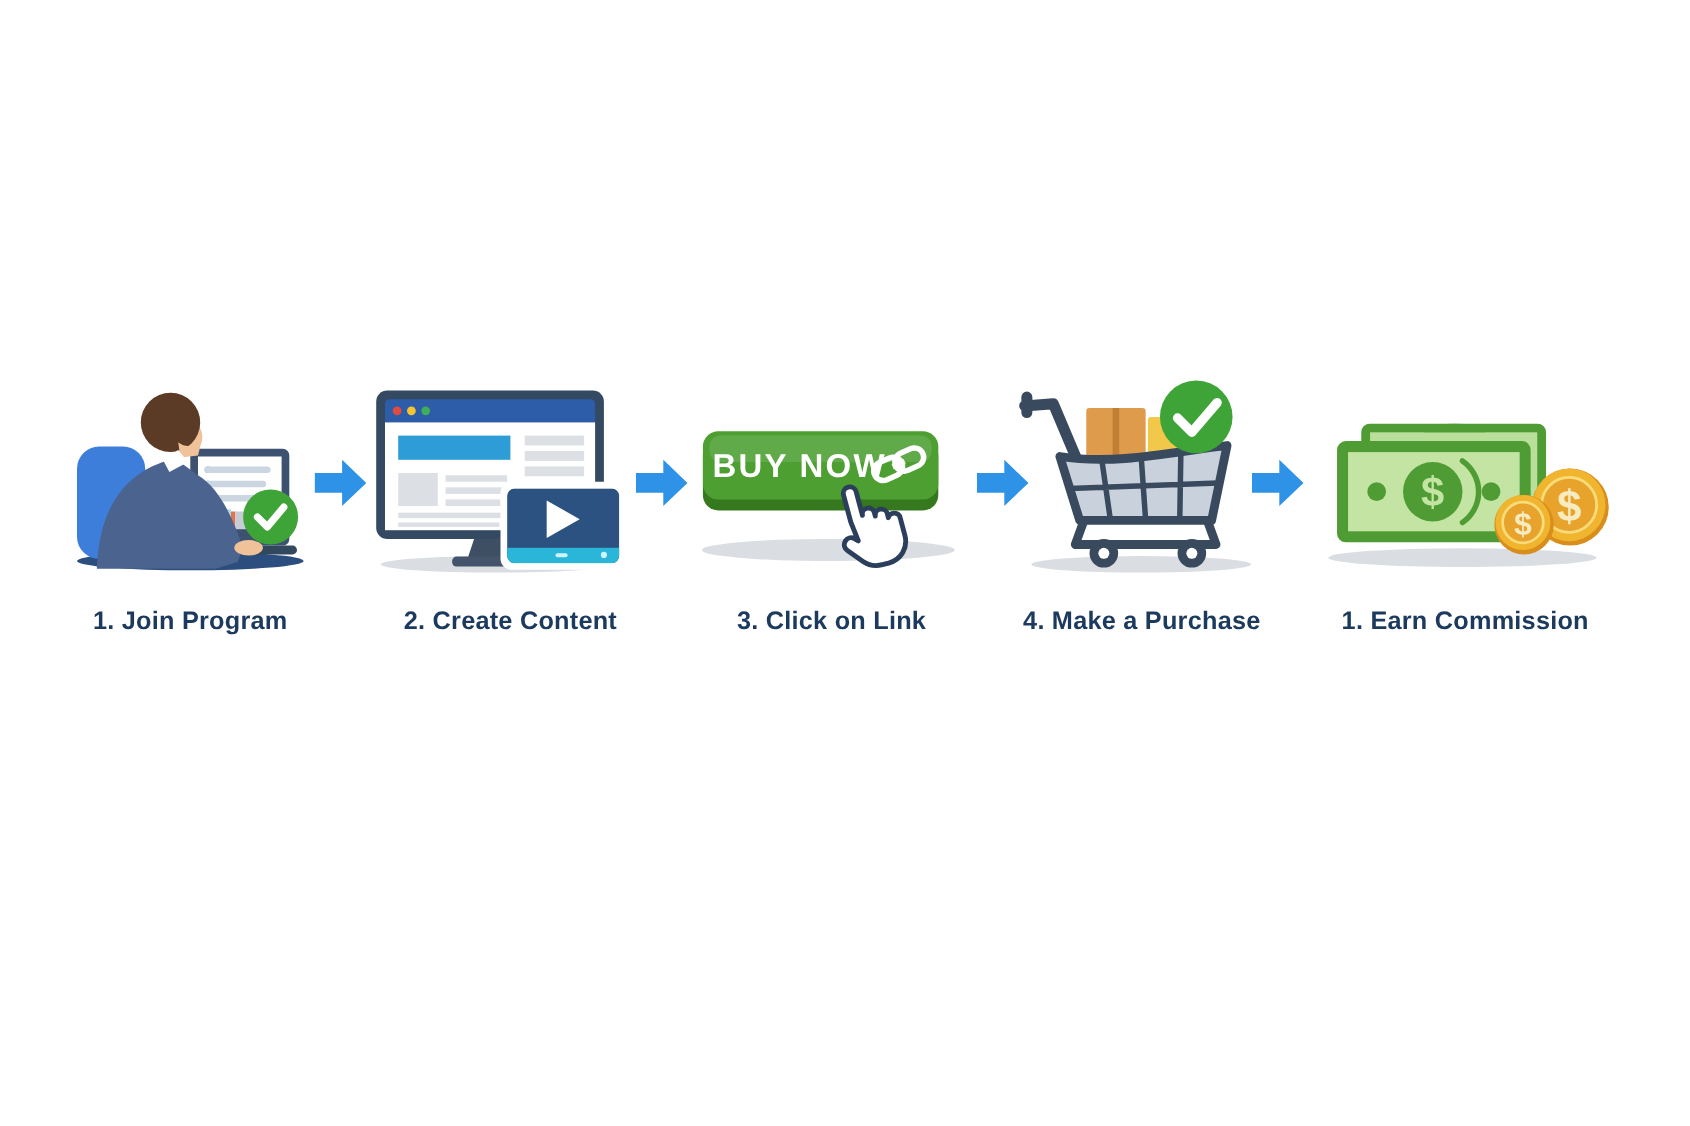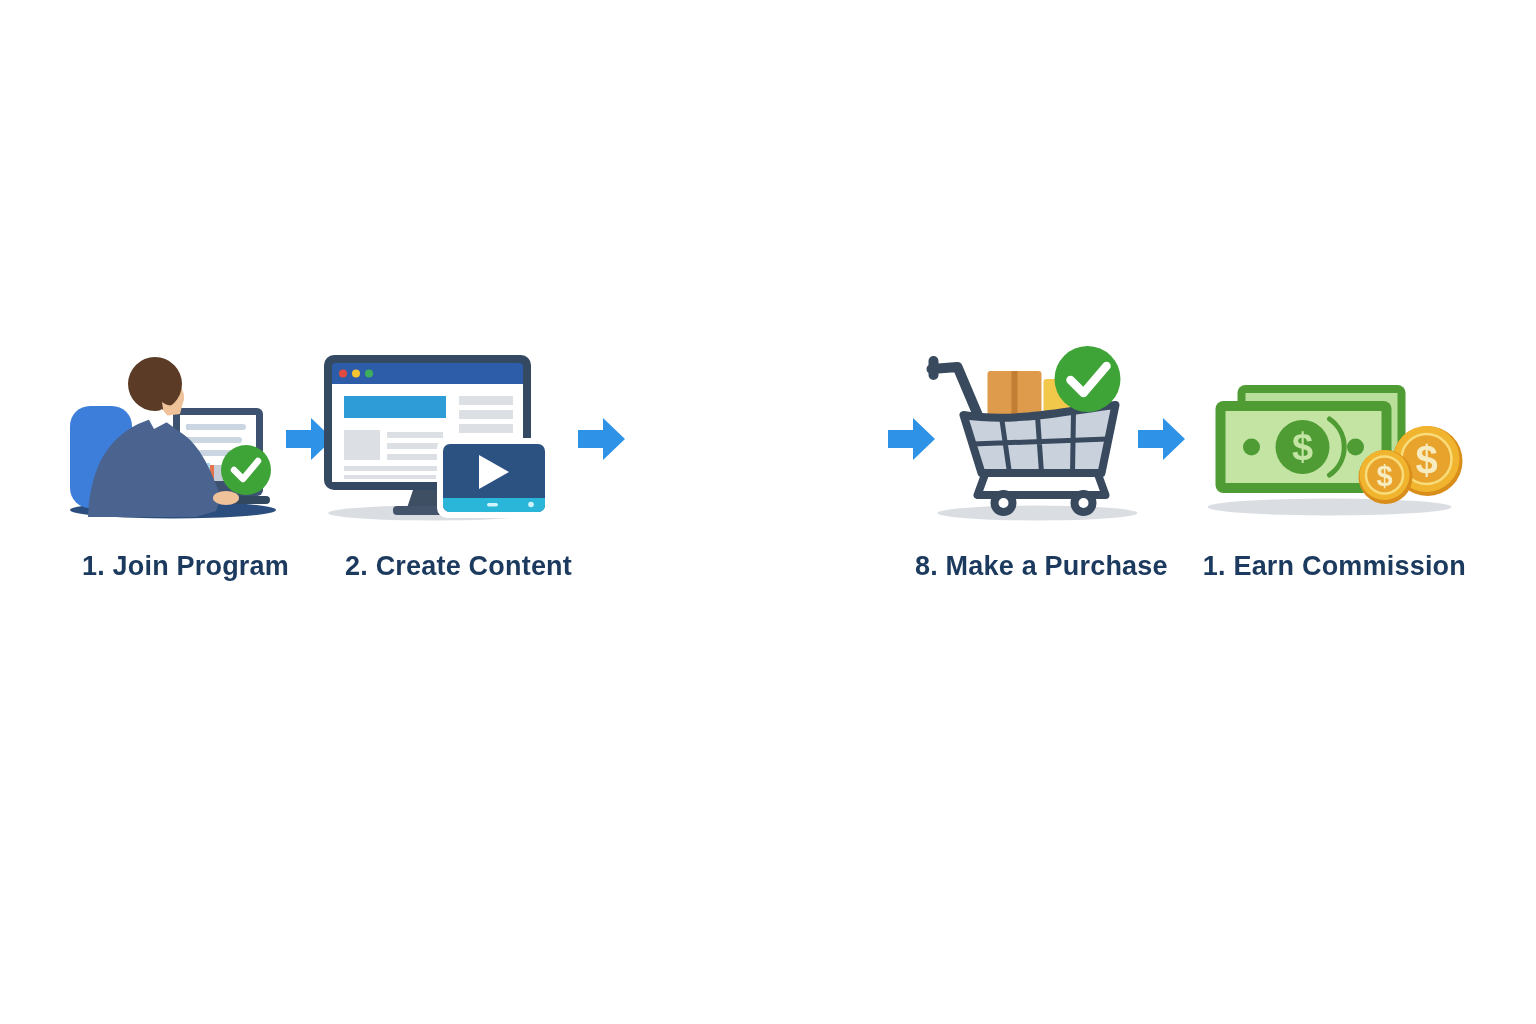--- a/index.html
+++ b/index.html
@@ -7,21 +7,21 @@
     width:1536px; height:1024px;
     background:#ffffff;
     font-family:"Liberation Sans", sans-serif;
     position:relative; overflow:hidden;
   }
   .canvas { position:absolute; inset:0; }
   .step { position:absolute; top:345px; height:255px; }
   .step svg { position:absolute; left:50%; transform:translateX(-50%); display:block; }
   .step-label {
     position:absolute; top:206px; left:0; width:100%;
-    text-align:right; font-size:27px; font-weight:bold;
+    text-align:center; font-size:23px; font-weight:bold;
     color:#1C3A5E; letter-spacing:0.2px; white-space:nowrap;
   }
   .arrow { position:absolute; top:417px; width:48px; height:44px; }
   svg text.btn-txt {
     font-family:"Liberation Sans", sans-serif;
     font-weight:bold; fill:#ffffff;
   }
   svg text.dollar {
     font-family:"Liberation Sans", sans-serif;
     font-weight:bold;
@@ -66,21 +66,21 @@
     </svg>
     <div class="step-label">1. Join Program</div>
   </div>
 
   <div class="arrow" style="left:286px;">
     <svg width="48" height="44" viewBox="0 0 48 44">
       <polygon points="0,13 25,13 25,1 47,22 25,43 25,31 0,31" fill="#2E93E6"></polygon>
     </svg>
   </div>
 
-  <div class="step" style="left:320px; width:252px;">
+  <div class="step" style="left:338px; width:252px;">
     <svg width="250" height="170" viewBox="0 0 250 170" style="top:7px;">
       <ellipse cx="112" cy="161" rx="105" ry="7.5" fill="#DADEE3"></ellipse>
 
       <g>
         <path d="M92,138 L121,138 L127,156 L86,156 Z" fill="#3E4E63"></path>
         <rect x="72" y="154" width="70" height="9" rx="4" fill="#44556B"></rect>
         <rect x="3" y="3" width="207" height="135" rx="10" fill="#344A63"></rect>
         <rect x="11" y="11" width="191" height="21" rx="4" fill="#2D5CA8"></rect>
         <rect x="11" y="26" width="191" height="6" fill="#2D5CA8"></rect>
         <circle cx="22" cy="21.5" r="4" fill="#E04B3F"></circle>
@@ -115,20 +115,48 @@
     </svg>
     <div class="step-label">2. Create Content</div>
   </div>
 
   <div class="arrow" style="left:578px;">
     <svg width="48" height="44" viewBox="0 0 48 44">
       <polygon points="0,13 25,13 25,1 47,22 25,43 25,31 0,31" fill="#2E93E6"></polygon>
     </svg>
   </div>
 
+  <div class="step" style="left:630px; width:252px;">
+    <svg width="250" height="140" viewBox="0 0 250 140" style="top:35px;">
+      <ellipse cx="122" cy="120" rx="115" ry="10" fill="#DADEE3"></ellipse>
+
+      <g>
+        <rect x="8" y="20" width="214" height="64" rx="14" fill="#35781D"></rect>
+        <rect x="8" y="12" width="214" height="62" rx="14" fill="#4C9F30"></rect>
+        <rect x="14" y="16" width="202" height="24" rx="10" fill="#ffffff" opacity="0.12"></rect>
+        <text class="btn-txt" x="96" y="54" text-anchor="middle" font-size="30" letter-spacing="2">BUY NOW</text>
+        <g transform="translate(186,42) rotate(-24)">
+          <rect x="-24" y="-8.5" width="27" height="17" rx="8.5" fill="none" stroke="#ffffff" stroke-width="5"></rect>
+          <rect x="-3" y="-8.5" width="27" height="17" rx="8.5" fill="none" stroke="#ffffff" stroke-width="5"></rect>
+          <line x1="-6" y1="0" x2="6" y2="0" stroke="#ffffff" stroke-width="5"></line>
+        </g>
+      </g>
+
+      <g transform="translate(150,100) rotate(-15) scale(0.74)">
+        <path d="M-8,-10 L-8,-44 a8,8 0 0 1 16,0 L8,-14
+                 a7.5,7.5 0 0 1 15,1 l0,4
+                 a7.5,7.5 0 0 1 15,2 l0,4
+                 a7.5,7.5 0 0 1 14,4
+                 l0,22 c0,16 -12,28 -28,28 l-8,0
+                 c-9,0 -16,-3 -22,-10 l-15,-18
+                 a8.5,8.5 0 0 1 12,-12 l4,4 Z" fill="#ffffff" stroke="#2B3F5C" stroke-width="6" stroke-linejoin="round"></path>
+      </g>
+    </svg>
+    <div class="step-label">3. Click on Link</div>
+  </div>
 
   <div class="arrow" style="left:888px;">
     <svg width="48" height="44" viewBox="0 0 48 44">
       <polygon points="0,13 25,13 25,1 47,22 25,43 25,31 0,31" fill="#2E93E6"></polygon>
     </svg>
   </div>
 
   <div class="step" style="left:915px; width:246px;">
     <svg width="245" height="177" viewBox="0 0 245 177" style="top:0px;">
       <ellipse cx="122" cy="168" rx="100" ry="7.5" fill="#DADEE3"></ellipse>
@@ -147,21 +175,21 @@
         <circle cx="88" cy="158" r="13" fill="#394A5E" stroke="none"></circle>
         <circle cx="88" cy="158" r="5" fill="#ffffff" stroke="none"></circle>
         <circle cx="168" cy="158" r="13" fill="#394A5E" stroke="none"></circle>
         <circle cx="168" cy="158" r="5" fill="#ffffff" stroke="none"></circle>
       </g>
       <g>
         <circle cx="172" cy="34" r="33" fill="#3EA437"></circle>
         <path d="M155,35 L168,48 L191,21" stroke="#ffffff" stroke-width="8.5" fill="none" stroke-linecap="round" stroke-linejoin="round"></path>
       </g>
     </svg>
-    <div class="step-label">8. Make a Purchase</div>
+    <div class="step-label">4. Make a Purchase</div>
   </div>
 
   <div class="arrow" style="left:1138px;">
     <svg width="48" height="44" viewBox="0 0 48 44">
       <polygon points="0,13 25,13 25,1 47,22 25,43 25,31 0,31" fill="#2E93E6"></polygon>
     </svg>
   </div>
 
   <div class="step" style="left:1198px; width:268px;">
     <svg width="265" height="134" viewBox="0 0 265 134" style="top:40px;">

